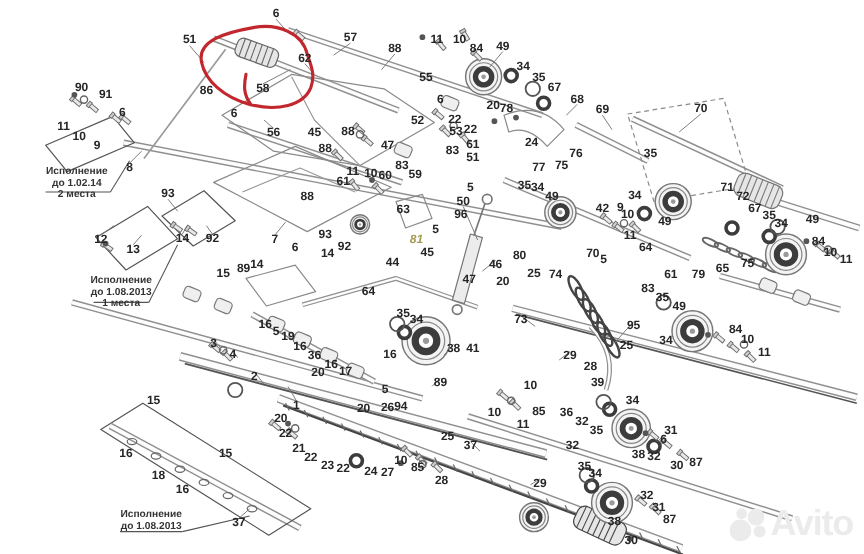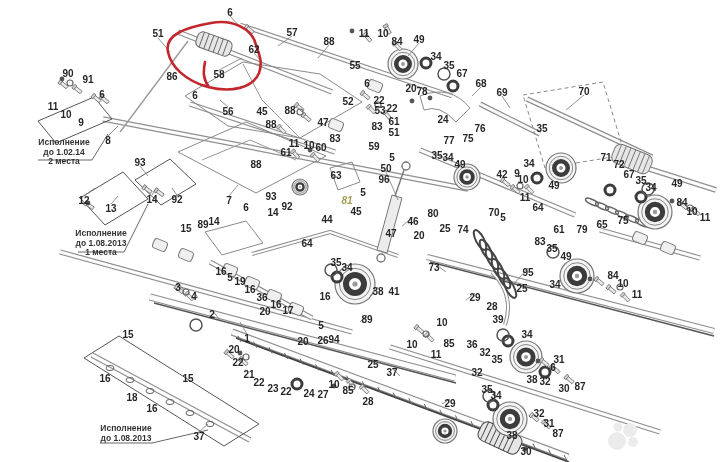--- a/index.html
+++ b/index.html
@@ -479,21 +479,21 @@
       <span class="plabel" style="left: 348px; top: 101px;">52</span>
       <span class="plabel" style="left: 262px; top: 111px;">45</span>
       <span class="plabel" style="left: 290px; top: 110px;">88</span>
       <span class="plabel" style="left: 271px; top: 124px;">88</span>
       <span class="plabel" style="left: 323px; top: 122px;">47</span>
       <span class="plabel" style="left: 294px; top: 143px;">11</span>
       <span class="plabel" style="left: 309px; top: 145px;">10</span>
       <span class="plabel" style="left: 321px; top: 147px;">60</span>
       <span class="plabel" style="left: 286px; top: 152px;">61</span>
       <span class="plabel" style="left: 335px; top: 138px;">83</span>
-      <span class="plabel" style="left: 346px; top: 146px; margin-left: 28px;">59</span>
+      <span class="plabel" style="left: 346px; top: 146px;">59</span>
       <span class="plabel" style="left: 443px; top: 119px;">24</span>
       <span class="plabel" style="left: 480px; top: 128px;">76</span>
       <span class="plabel" style="left: 468px; top: 138px;">75</span>
       <span class="plabel" style="left: 449px; top: 140px;">77</span>
       <span class="plabel" style="left: 542px; top: 128px;">35</span>
       <span class="plabel" style="left: 529px; top: 163px;">34</span>
       <span class="plabel" style="left: 554px; top: 185px;">49</span>
       <span class="plabel" style="left: 437px; top: 155px;">35</span>
       <span class="plabel" style="left: 448px; top: 157px;">34</span>
       <span class="plabel" style="left: 460px; top: 164px;">49</span>
@@ -638,14 +638,15 @@
         <div>до 1.08.2013</div>
       </div>
     </div>
   <div id="watermark" style="left: 608px; top: 420px;">
     <svg id="wm-logo" width="34" height="32" viewBox="0 0 34 32">
         <circle cx="9" cy="21" r="9" fill="#ebebeb"></circle>
         <circle cx="10" cy="7" r="4.5" fill="#ebebeb"></circle>
         <circle cx="22" cy="10" r="7" fill="#ebebeb"></circle>
         <circle cx="25" cy="22" r="5" fill="#ebebeb"></circle>
       </svg>
+    <span class="wm-text" style="color: rgb(235, 235, 235);">Avito</span>
   </div>
 </div>
 
 </body></html>

